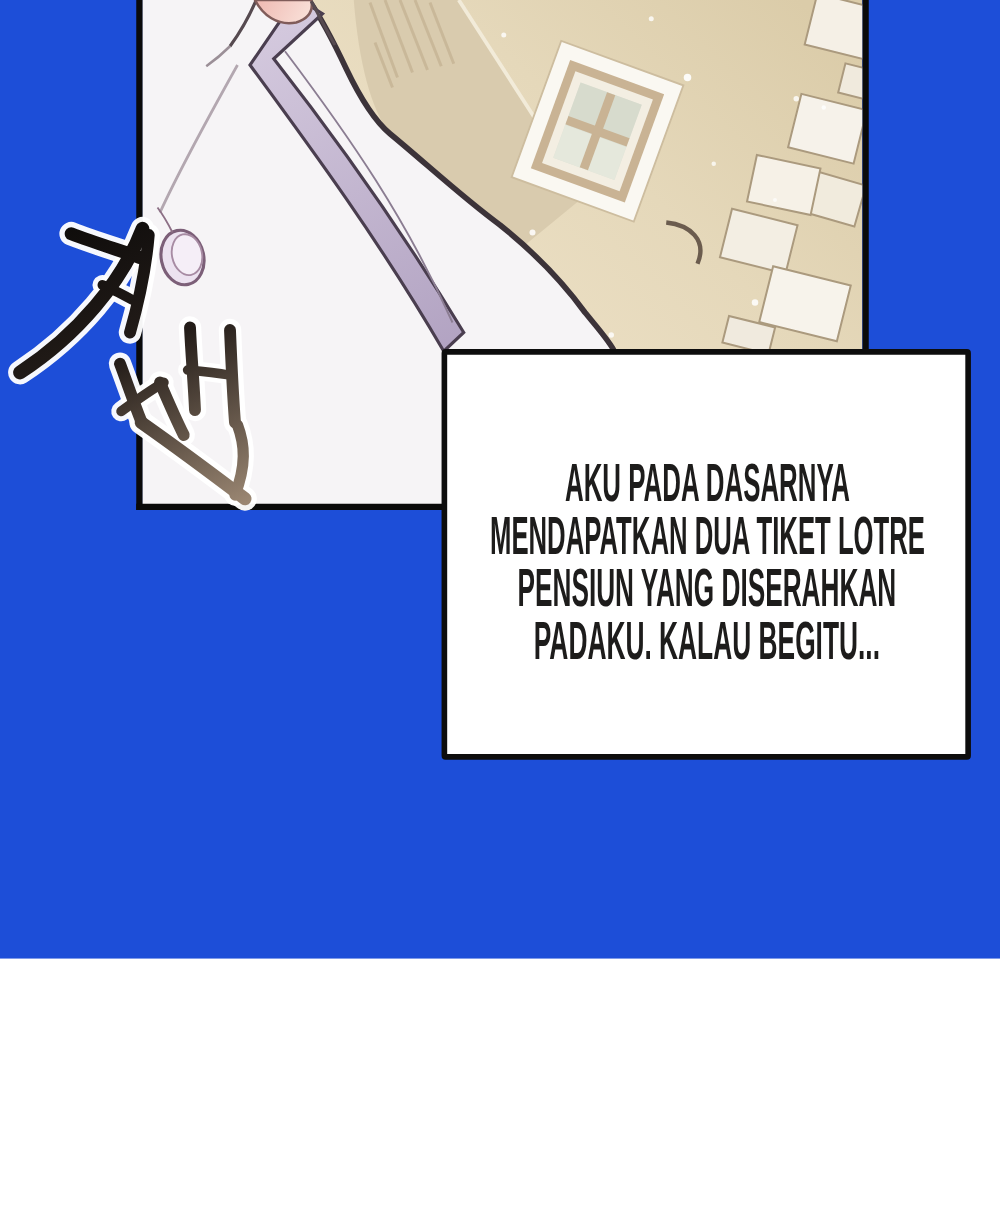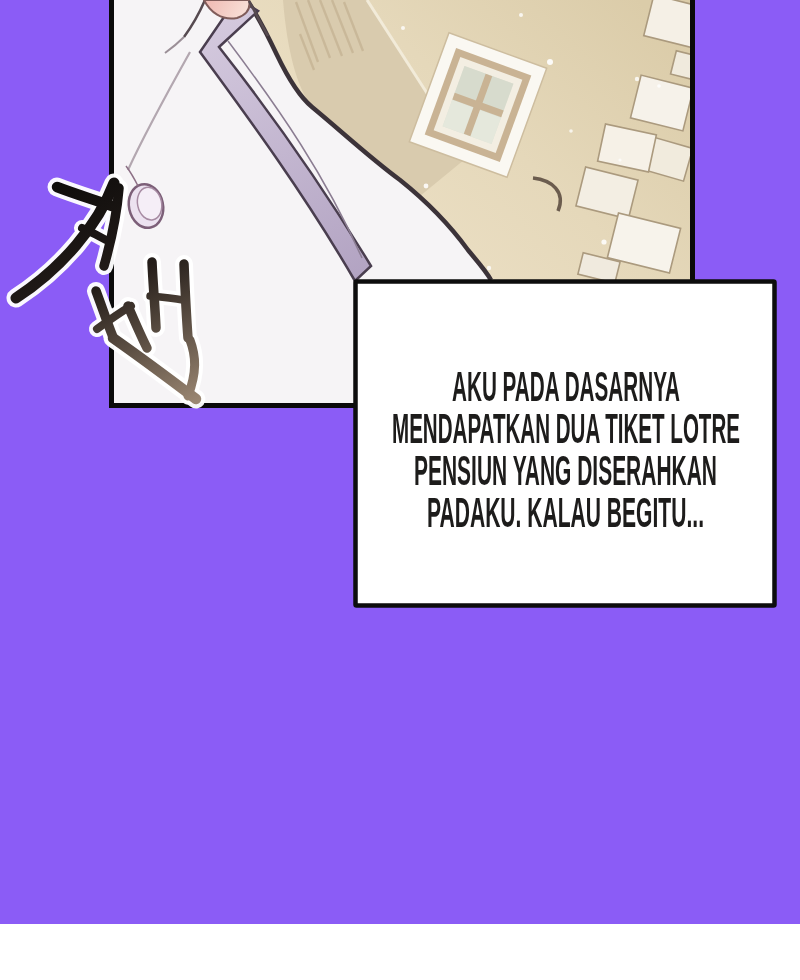--- a/index.html
+++ b/index.html
@@ -1,16 +1,16 @@
 <!DOCTYPE html>
 <html><head>
 <meta charset="utf-8">
 <style>
   html,body{margin:0;padding:0;background:#ffffff;}
-  .stage{position:relative;width:800px;height:924px;background:#8b5cf6;overflow:hidden;
+  .stage{position:relative;width:800px;height:767px;background:#1d4ed8;overflow:hidden;
          font-family:"Liberation Sans",sans-serif;}
   svg{display:block;}
   .dlg{font-family:"Liberation Sans","DejaVu Sans",sans-serif;font-weight:bold;
        font-size:43px;fill:#1d1c1b;}
   .ink{fill:none;stroke:url(#inkGrad);stroke-linecap:round;stroke-linejoin:round;}
   .halo{fill:none;stroke:#ffffff;stroke-linecap:round;stroke-linejoin:round;opacity:.96;}
   .hatch{stroke:#c6b495;stroke-width:2.4;opacity:.8;}
   .outline{fill:none;stroke:#3c3339;}
 </style>
 </head>

